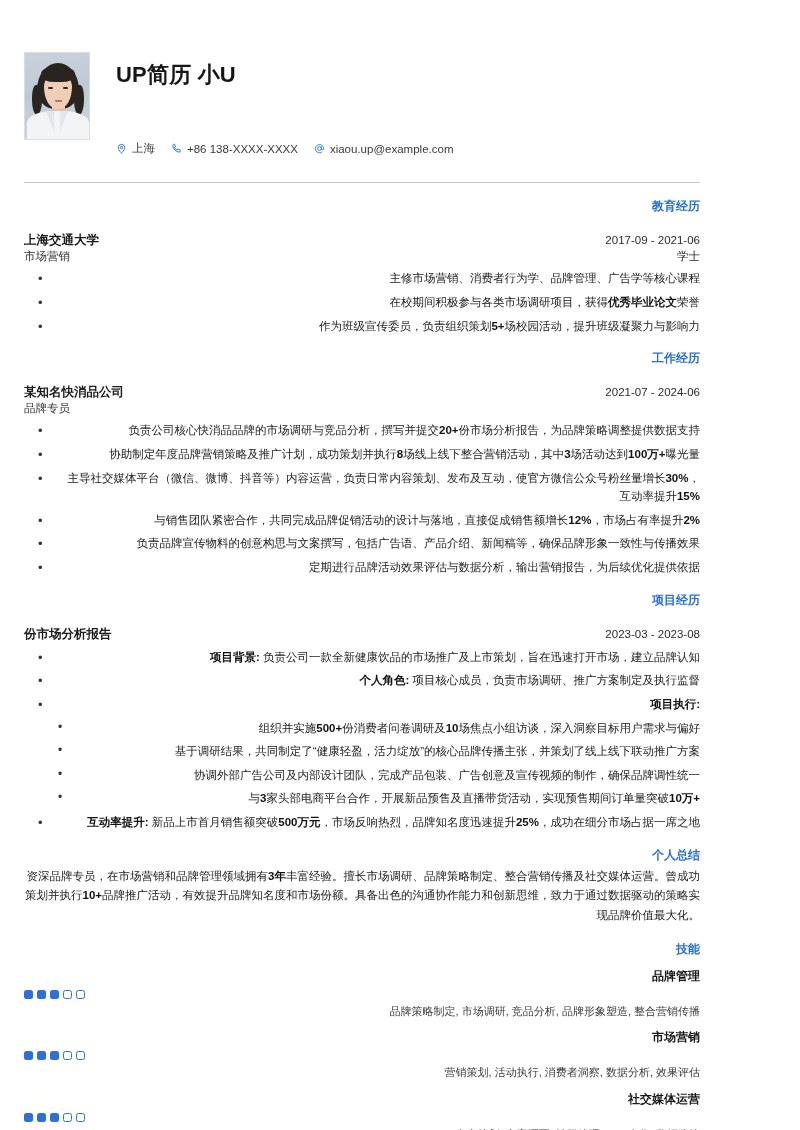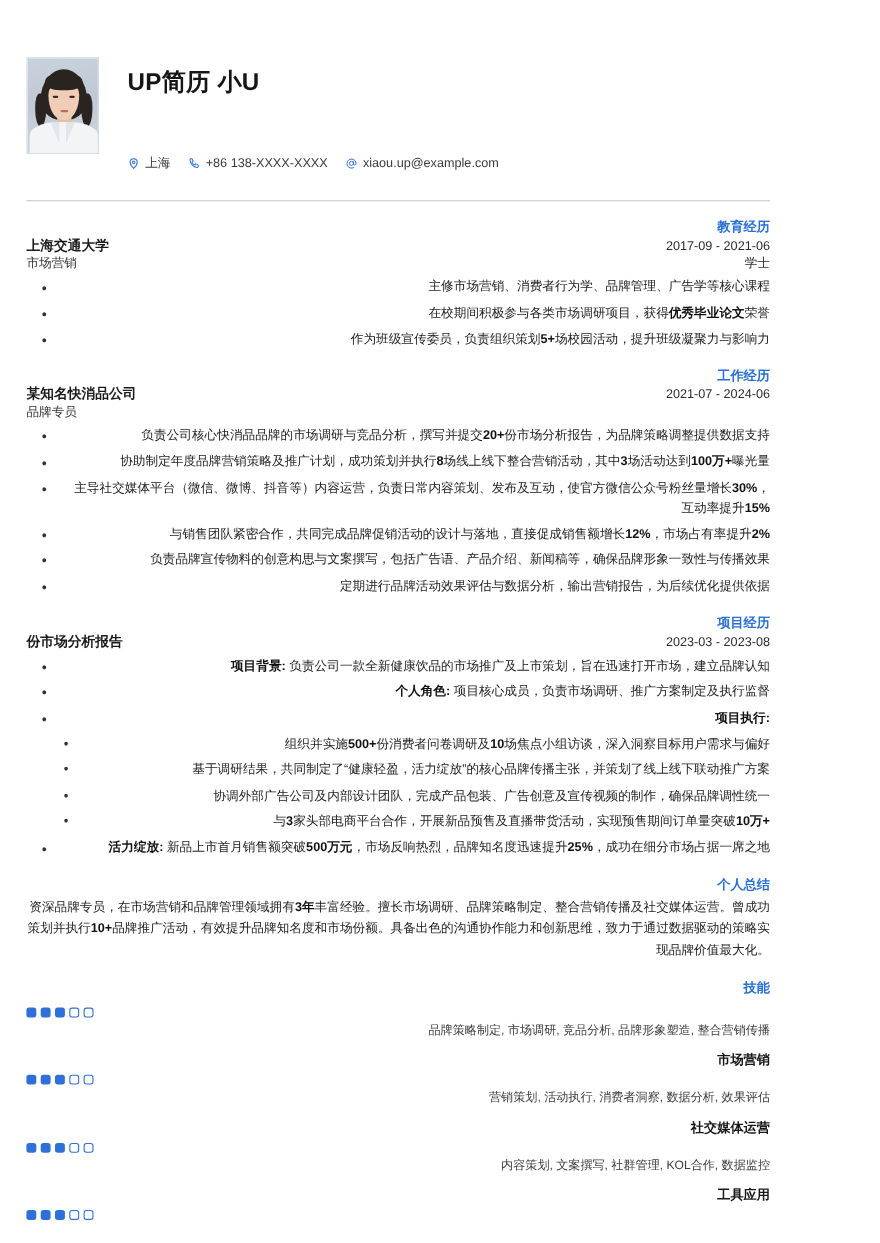--- a/index.html
+++ b/index.html
@@ -73,21 +73,21 @@
   .contacts { margin-top: 13px; display: flex; align-items: center; font-size: 11.5px; color: #3a3a3a; }
   .contact { display: flex; align-items: center; margin-right: 16px; margin-top: 40px; }
   .contact .ico { display:inline-flex; margin-right: 5px; color: #2a6fd4; }
   .contact .ico svg { display:block; }
 
   .rule { height: 1px; background: #c3c9d1; margin-top: 26px; }
 
   
   .section { margin-top: 14px; text-align: right; }
   .sec-title { font-size: 12px; font-weight: 700; color: #2a6fd4; line-height: 1.5; }
-  .entry { margin-top: 0; }
+  .entry { margin-top: 17px; }
   .row { display: flex; align-items: baseline; justify-content: space-between; }
   .row .l { font-size: 12.5px; font-weight: 700; color: #1b1b1b; }
   .row .r { font-size: 11.5px; color: #2b2b2b; white-space: nowrap; padding-left: 12px; }
   .row2 .l { font-size: 11.5px; font-weight: 400; color: #333; }
   .row2 .r { font-size: 11.5px; color: #2b2b2b; }
 
   ul.bl { list-style: none; margin: 4px 0 0 0; padding: 0; }
   ul.bl > li {
     position: relative; padding-left: 32px; font-size: 11.5px; line-height: 1.62;
     color: #222; margin-top: 5px;
@@ -230,34 +230,35 @@
         <li><span class="lbl">个人角色:</span> <span>项目核心成员，负责市场调研、推广方案制定及执行监督</span></li>
         <li>
           <span class="lbl">项目执行:</span>
           <ul class="bl2">
             <li>组织并实施<b>500+</b>份消费者问卷调研及<b>10</b>场焦点小组访谈，深入洞察目标用户需求与偏好</li>
             <li><span>基于调研结果，共同制定了“健康轻盈，活力绽放”的核心品牌传播主张，并策划了线上线下联动推广方案</span></li>
             <li><span>协调外部广告公司及内部设计团队，完成产品包装、广告创意及宣传视频的制作，确保品牌调性统一</span></li>
             <li>与<b>3</b>家头部电商平台合作，开展新品预售及直播带货活动，实现预售期间订单量突破<b>10万+</b></li>
           </ul>
         </li>
-        <li><span class="lbl">活力绽放:</span> 新品上市首月销售额突破<b>500万元</b>，市场反响热烈，品牌知名度迅速提升<b>25%</b>，成功在细分市场占据一席之地</li>
+        <li><span class="lbl">互动率提升:</span> 新品上市首月销售额突破<b>500万元</b>，市场反响热烈，品牌知名度迅速提升<b>25%</b>，成功在细分市场占据一席之地</li>
       </ul>
     </div>
   </div>
 
   <div class="section">
     <div class="sec-title">个人总结</div>
     <div class="summary">资深品牌专员，在市场营销和品牌管理领域拥有<b>3年</b>丰富经验。擅长市场调研、品牌策略制定、整合营销传播及社交媒体运营。曾成功策划并执行<b>10+</b>品牌推广活动，有效提升品牌知名度和市场份额。具备出色的沟通协作能力和创新思维，致力于通过数据驱动的策略实现品牌价值最大化。</div>
   </div>
 
   <div class="section">
     <div class="sec-title">技能</div>
 
     <div class="skill">
+      <div class="skill-name">品牌管理</div>
       <div class="dots">
         <span class="dot on"></span>
         <span class="dot on"></span>
         <span class="dot on"></span>
         <span class="dot off"></span>
         <span class="dot off"></span>
       </div>
       <div class="skill-kw">品牌策略制定, 市场调研, 竞品分析, 品牌形象塑造, 整合营销传播</div>
     </div>
 

